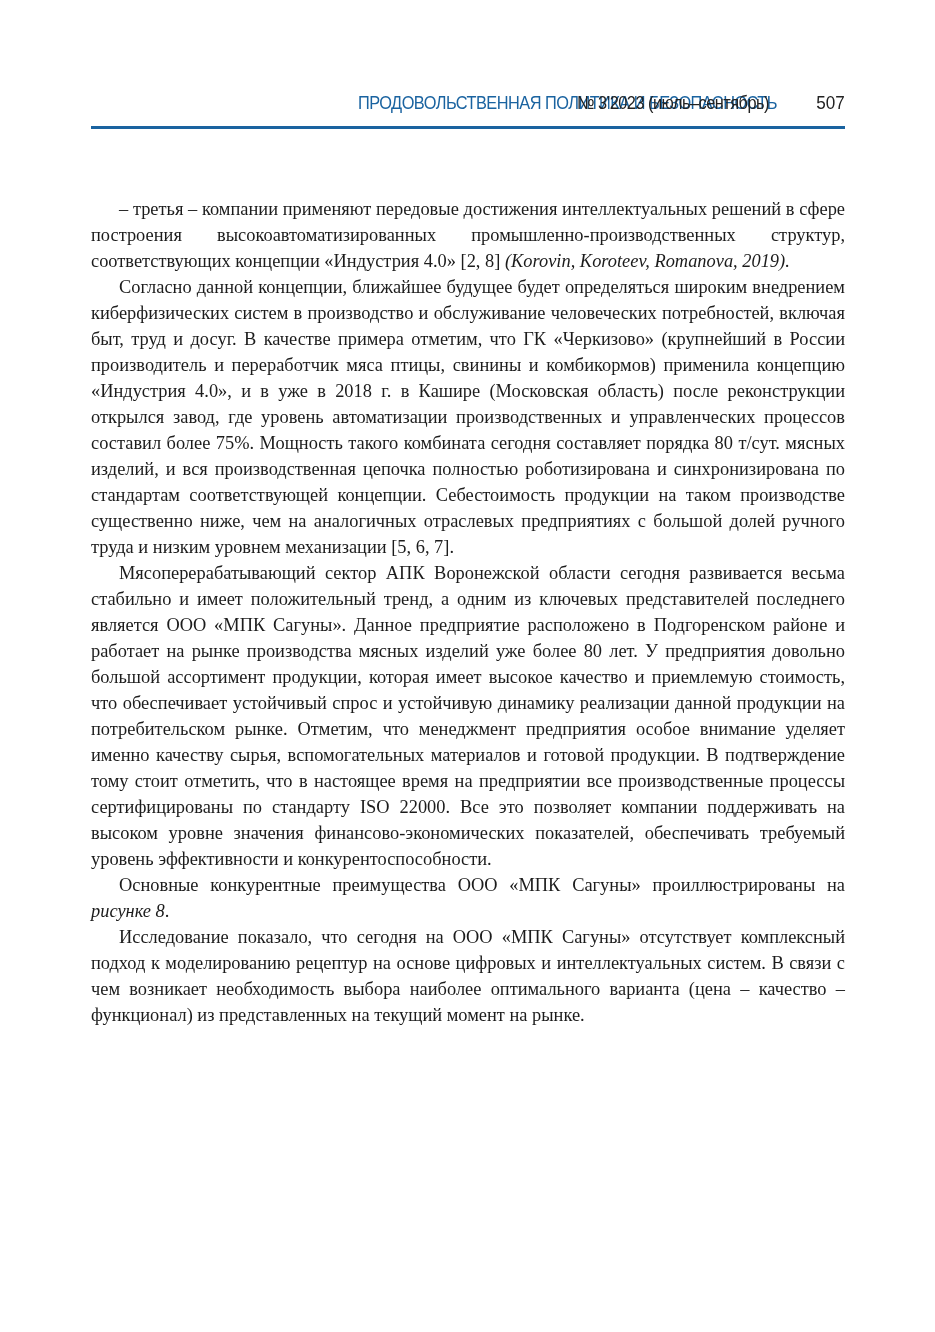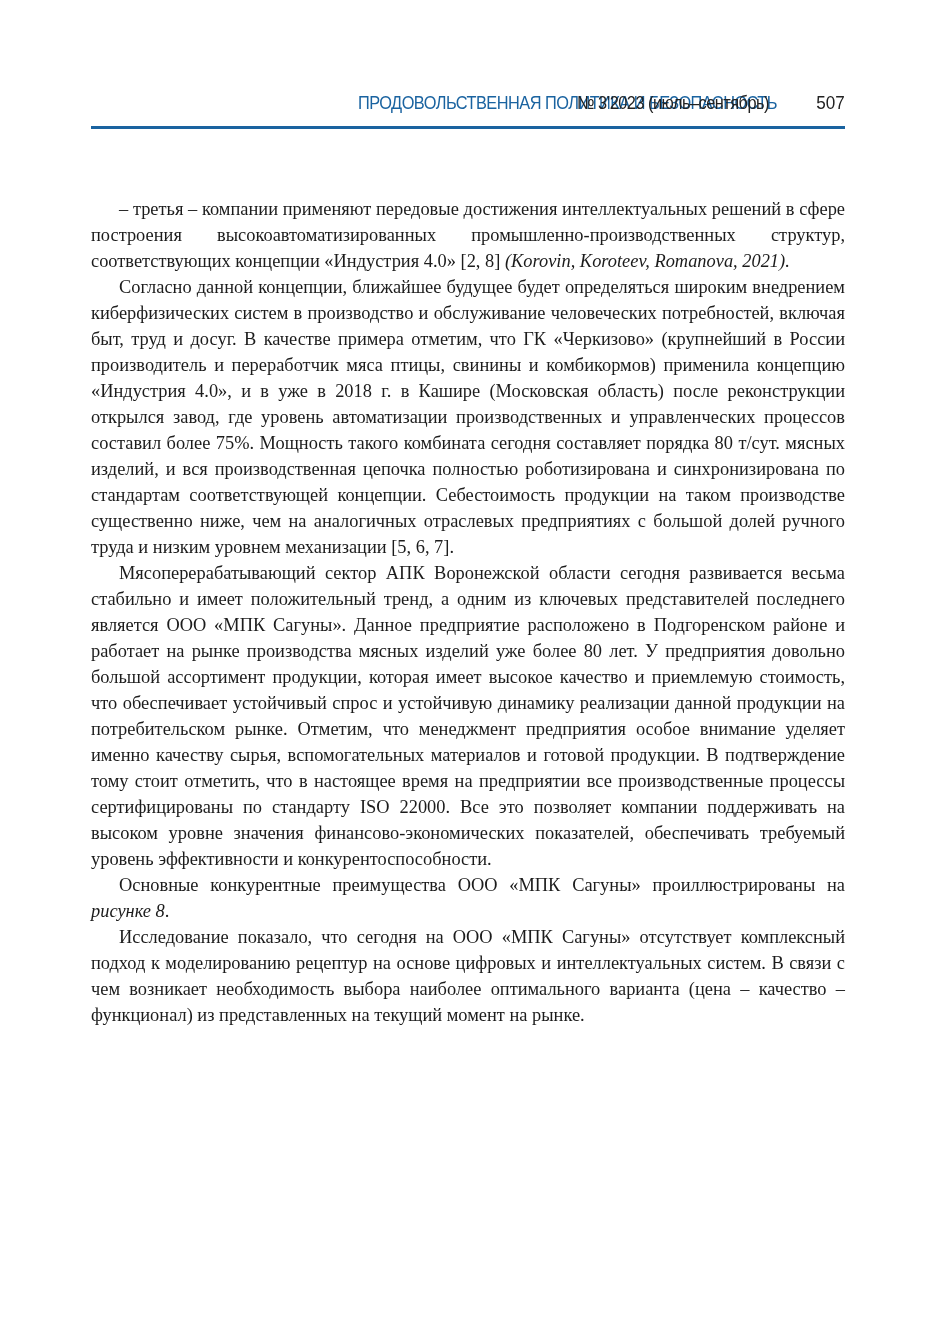--- a/index.html
+++ b/index.html
@@ -39,18 +39,18 @@
 <body>
 
 <div class="header">
   <span class="journal-title">ПРОДОВОЛЬСТВЕННАЯ ПОЛИТИКА И БЕЗОПАСНОСТЬ</span>
   <span class="issue">№ 3’2023 (июль–сентябрь)</span>
   <span class="page-num">507</span>
 </div>
 <div class="rule"></div>
 
 <div class="body-text">
-  <p><span>– третья – компании применяют передовые достижения интеллектуальных решений в сфере построения высокоавтоматизированных промышленно-производственных структур, соответствующих концепции «Индустрия 4.0» [2, 8] </span><em>(Korovin, Koroteev, Romanova, 2021).</em></p>
+  <p><span>– третья – компании применяют передовые достижения интеллектуальных решений в сфере построения высокоавтоматизированных промышленно-производственных структур, соответствующих концепции «Индустрия 4.0» [2, 8] </span><em>(Korovin, Koroteev, Romanova, 2019).</em></p>
   <p><span>Согласно данной концепции, ближайшее будущее будет определяться широким внедрением киберфизических систем в производство и обслуживание человеческих потребностей, включая быт, труд и досуг. В качестве примера отметим, что ГК «Черкизово» (крупнейший в России производитель и переработчик мяса птицы, свинины и комбикормов) применила концепцию «Индустрия 4.0», и в уже в 2018 г. в Кашире (Московская область) после реконструкции открылся завод, где уровень автоматизации производственных и управленческих процессов составил более 75%. Мощность такого комбината сегодня составляет порядка 80 т/сут. мясных изделий, и вся производственная цепочка полностью роботизирована и синхронизирована по стандартам соответствующей концепции. Себестоимость продукции на таком производстве существенно ниже, чем на аналогичных отраслевых предприятиях с большой долей ручного труда и низким уровнем механизации [5, 6, 7].</span></p>
   <p><span>Мясоперерабатывающий сектор АПК Воронежской области сегодня развивается весьма стабильно и имеет положительный тренд, а одним из ключевых представителей последнего является ООО «МПК Сагуны». Данное предприятие расположено в Подгоренском районе и работает на рынке производства мясных изделий уже более 80 лет. У предприятия довольно большой ассортимент продукции, которая имеет высокое качество и приемлемую стоимость, что обеспечивает устойчивый спрос и устойчивую динамику реализации данной продукции на потребительском рынке. Отметим, что менеджмент предприятия особое внимание уделяет именно качеству сырья, вспомогательных материалов и готовой продукции. В подтверждение тому стоит отметить, что в настоящее время на предприятии все производственные процессы сертифицированы по стандарту ISO 22000. Все это позволяет компании поддерживать на высоком уровне значения финансово-экономических показателей, обеспечивать требуемый уровень эффективности и конкурентоспособности.</span></p>
   <p><span>Основные конкурентные преимущества ООО «МПК Сагуны» проиллюстрированы на </span><em>рисунке 8</em><span>.</span></p>
   <p><span>Исследование показало, что сегодня на ООО «МПК Сагуны» отсутствует комплексный подход к моделированию рецептур на основе цифровых и интеллектуальных систем. В связи с чем возникает необходимость выбора наиболее оптимального варианта (цена – качество – функционал) из представленных на текущий момент на рынке.</span></p>
 </div>
 
 </body></html>

